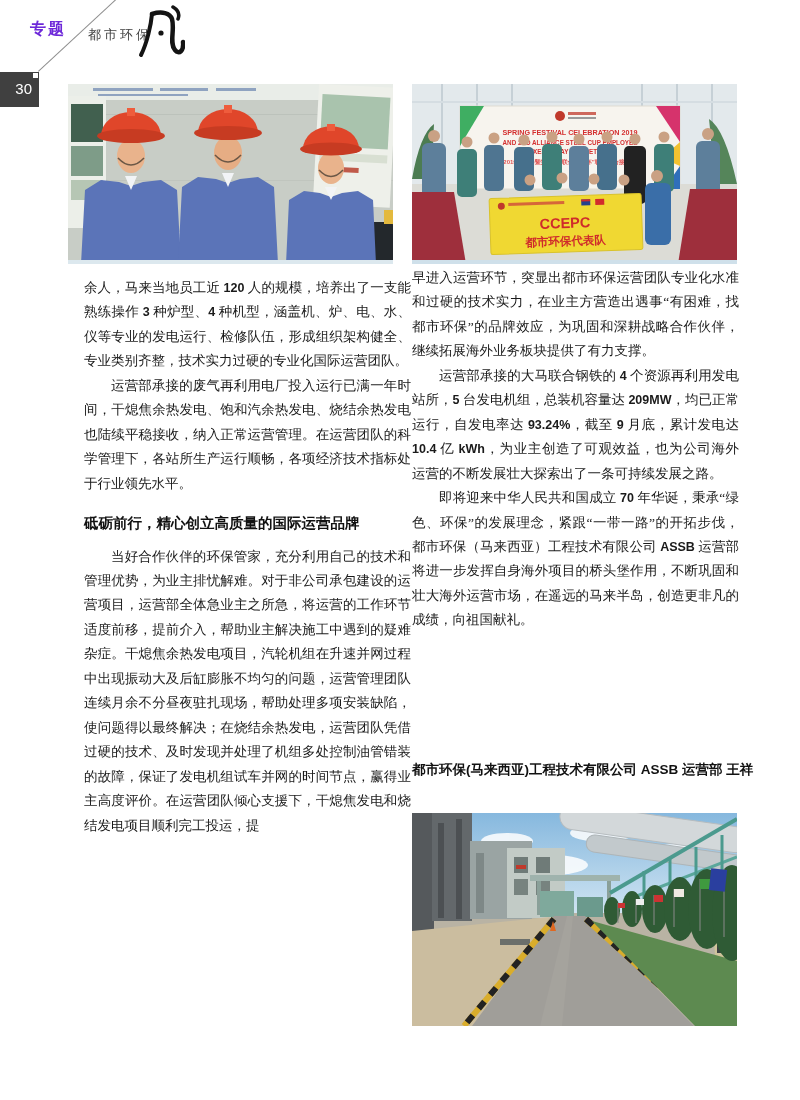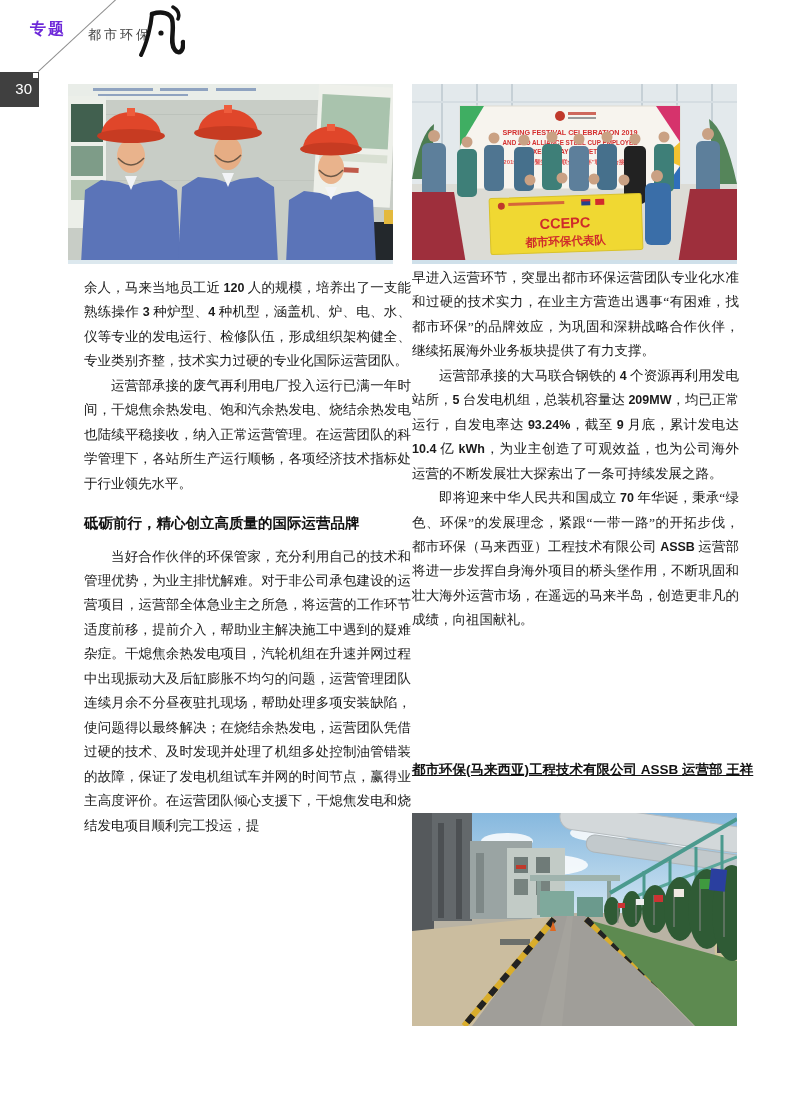--- a/index.html
+++ b/index.html
@@ -30,21 +30,21 @@
          line-height:24.45px; text-align:justify; }
   #leftcol  { left:68px;  top:276px;margin-left:16px; }
   #rightcol { left:412px; top:266px; }
   .para { margin:0; }
   .indent { text-indent:2em; }
   .num { font-family:"Liberation Sans",sans-serif; font-weight:bold; font-size:12.5px; }
   .sec-heading { margin:15px 0 9px; text-align:left; font-family:"Liberation Sans",sans-serif;
                  font-weight:bold; font-size:14.5px; color:#111; }
   .byline { position:absolute; left:412px; top:761px; width:327px; text-align:center;
             font-family:"Liberation Sans",sans-serif; font-weight:bold; font-size:13.5px;
-            color:#111; white-space:nowrap;text-decoration:underline; }
+            color:#111; white-space:nowrap; }
   .svgtext { font-family:"Liberation Sans",sans-serif; font-weight:bold; }
 </style>
 </head>
 <body>
 
 <div class="page">
 
   <div class="topic">专题</div>
   <div class="diag"></div>
   <div class="magname">都市环保</div>

